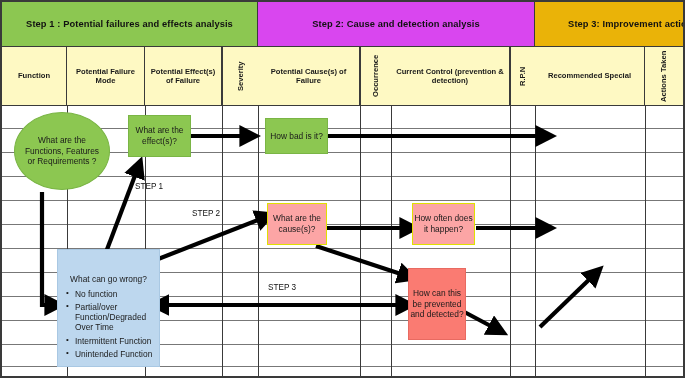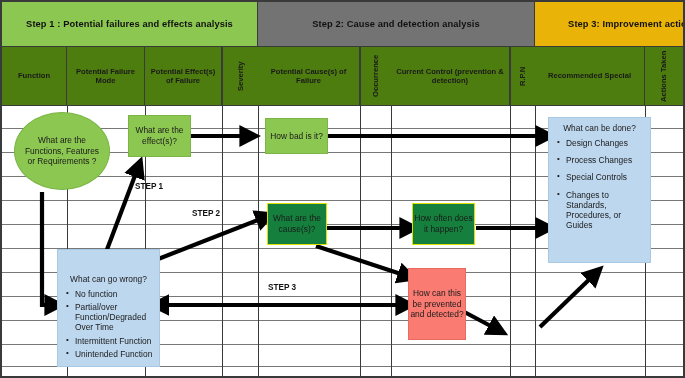--- a/index.html
+++ b/index.html
@@ -7,55 +7,55 @@
   #root{position:relative;width:685px;height:378px;overflow:hidden;background:#fff;}
 
   
   .frame{position:absolute;left:0;top:0;width:685px;height:378px;box-sizing:border-box;border:2px solid #3a3a3a;}
 
   
   .band{position:absolute;top:2px;height:44px;box-sizing:border-box;border-right:1px solid #3a3a3a;
         display:flex;align-items:center;justify-content:center;text-align:center;
         font-size:9.3px;font-weight:bold;color:#111;letter-spacing:.1px;}
   #band1{left:2px;width:256px;background:#8CC751;}
-  #band2{left:258px;width:277px;background:#737373;}
+  #band2{left:258px;width:277px;background:#d946ef;}
   #band3{left:535px;width:164px;background:#eab308;border-right:none;padding-left:32px;}
 
   
-  .hdrrow{position:absolute;left:2px;top:46px;width:681px;height:58px;background:#4d7c0f;
+  .hdrrow{position:absolute;left:2px;top:46px;width:681px;height:58px;background:#fef9c3;
           border-top:1px solid #3a3a3a;border-bottom:1px solid #3a3a3a;}
   .hcell{position:absolute;top:0;height:58px;box-sizing:border-box;border-right:1px solid #3a3a3a;
          display:flex;align-items:center;justify-content:center;text-align:center;
          font-size:7.6px;font-weight:bold;color:#1a1a1a;line-height:1.25;padding:0 2px;}
   .hcell.vert{writing-mode:vertical-rl;transform:rotate(180deg);}
   .hcell.vert span{display:block;}
   .hcell.last{border-right:none;}
 
   
   .vline{position:absolute;top:104px;width:1px;background:#3a3a3a;}
   .hline{position:absolute;left:2px;width:681px;height:1px;background:#777;}
 
   
   .shape{position:absolute;box-sizing:border-box;display:flex;align-items:center;justify-content:center;
          text-align:center;font-size:8.4px;color:#1a1a1a;line-height:1.28;z-index:5;}
   .green{background:#8CC751;border:1px solid #7ab545;}
-  .yellow{background:#15803d;border:1px solid #e0e000;}
+  .yellow{background:#fca5a5;border:1px solid #e0e000;}
   .red{background:#FA7B72;border:1px solid #e86a61;}
   .blue{background:#BDD7EE;border:1px solid #a9c8e3;}
   .ellipse{border-radius:50%;}
 
   .blue-list{align-items:flex-start;justify-content:flex-start;text-align:left;padding:5px 6px 4px 6px;}
   .blue-list .btitle{display:block;width:100%;text-align:center;margin-bottom:4px;font-size:8.4px;}
   .blue-list ul{margin:0;padding:0 0 0 11px;list-style:none;}
   .blue-list li{position:relative;margin-bottom:3px;font-size:8.4px;line-height:1.22;}
   .blue-list li:before{content:"\2022";position:absolute;left:-9px;top:-1px;font-size:8px;}
   #recommend-box .blue-list-inner li{margin-bottom:7px;}
 
   
-  .steplbl{position:absolute;font-size:8.2px;font-weight:bold;color:#111;z-index:6;background:transparent;}
+  .steplbl{position:absolute;font-size:8.2px;font-weight:normal;color:#111;z-index:6;background:transparent;}
 
   
   #arrows{position:absolute;left:0;top:0;width:685px;height:378px;z-index:4;}
 </style>
 </head>
 <body>
 
 <div id="root">
 
   <div class="hline" style="top:128px"></div>
@@ -188,30 +188,19 @@
       <span class="btitle">What can go wrong?</span>
       <ul>
         <li>No function</li>
         <li>Partial/over Function/Degraded Over Time</li>
         <li>Intermittent Function</li>
         <li>Unintended Function</li>
       </ul>
     </div>
   </div>
 
-  <div class="shape blue blue-list" id="recommend-box" style="left:548px;top:117px;width:103px;height:146px;">
-    <div style="width:100%">
-      <span class="btitle">What can be done?</span>
-      <ul class="blue-list-inner">
-        <li>Design Changes</li>
-        <li>Process Changes</li>
-        <li>Special Controls</li>
-        <li>Changes to Standards, Procedures, or Guides</li>
-      </ul>
-    </div>
-  </div>
 
   <div class="steplbl" style="left:135px;top:182px">STEP 1</div>
   <div class="steplbl" style="left:192px;top:209px">STEP 2</div>
   <div class="steplbl" style="left:268px;top:283px">STEP 3</div>
 
   <div class="frame"></div>
 </div>
 
 </body></html>

